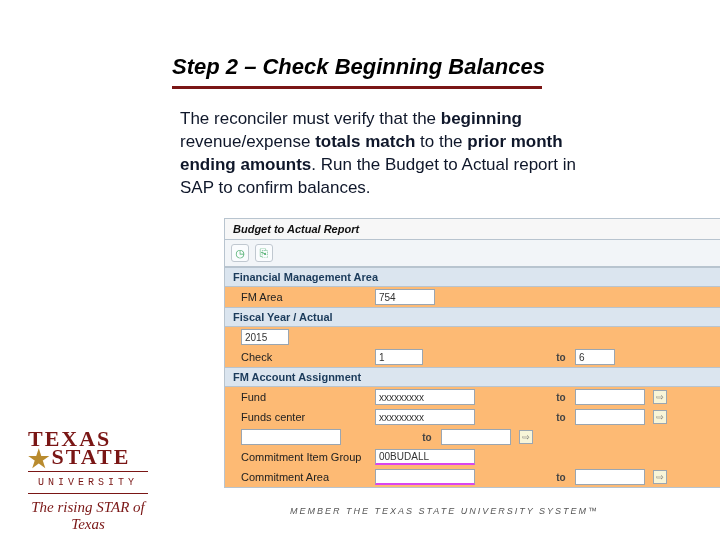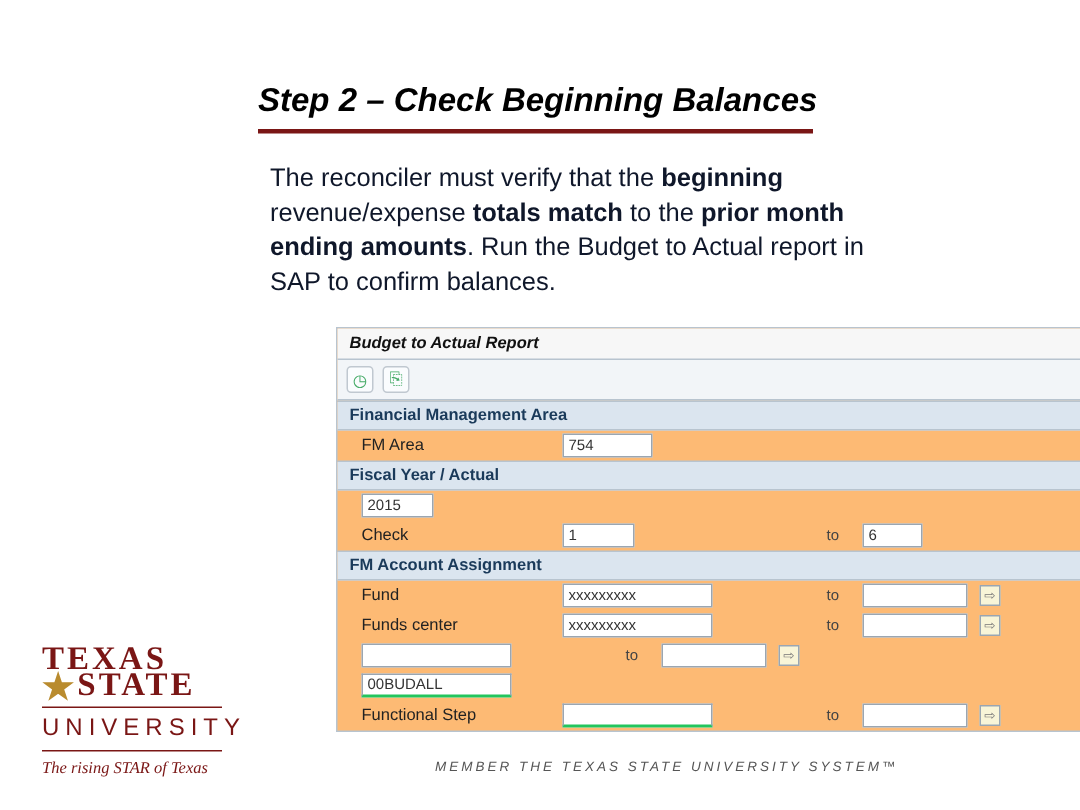--- a/index.html
+++ b/index.html
@@ -12,30 +12,30 @@
 
   .sap { position: absolute; left: 180px; top: 218px; width: 504px; background: #fdba74; border: 1px solid #b8c4cf; font-size: 11px; color: #333; margin-left: 44px; }
   .sap-title { background: #f7f7f7; border-bottom: 1px solid #b8c4cf; padding: 4px 8px; font-weight: bold; font-style: italic; color: #111; }
   .sap-toolbar { display: flex; gap: 6px; padding: 4px 6px; border-bottom: 1px solid #b8c4cf; background: #f2f5f8; }
   .sap-toolbar .ico { width: 18px; height: 18px; border: 1px solid #c0c8d0; background: #fafcfe; border-radius: 3px; display: flex; align-items: center; justify-content: center; font-size: 11px; color: #4a6; }
   .sap-section { border-top: 1px solid #b8c4cf; }
   .sap-section-hdr { background: #dbe5ef; border-bottom: 1px solid #b8c4cf; padding: 3px 8px; font-weight: bold; color: #1a3a5a; font-size: 11px; }
   .sap-row { display: flex; align-items: center; padding: 2px 0 2px 16px; gap: 4px; min-height: 20px; }
   .sap-label { width: 130px; color: #222; }
   .sap-input { height: 16px; background: #fff; border: 1px solid #9aa6b2; padding: 0 3px; font-size: 10px; color: #333; display: inline-flex; align-items: center; }
-  .sap-input.req { border-bottom: 2px solid #22c55e; }
-  .sap-to { width: 20px; text-align: left; color: #444; font-size: 10px; }
+  .sap-input.req { border-bottom: 2px solid #d946ef; }
+  .sap-to { width: 20px; text-align: center; color: #444; font-size: 10px; font-weight: bold; }
   .sap-arrow { width: 14px; height: 14px; border: 1px solid #9aa6b2; background: #f8f5d8; margin-left: 4px; display: inline-flex; align-items: center; justify-content: center; font-size: 9px; color: #777; }
 
   .logo { position: absolute; left: 28px; top: 430px; width: 120px; }
   .logo-top { font-family: "Times New Roman", serif; font-weight: bold; font-size: 22px; letter-spacing: 2px; color: #7a1615; line-height: 0.78; text-align: left; }
   .logo-star { display: inline-block; color: #b98b2e; font-size: 24px; transform: translateY(3px); }
-  .logo-uni { font-family: Liberation Sans, sans-serif; letter-spacing: 4px; font-size: 16px; color: #7a1615; text-align: center; margin-top: 3px; }
+  .logo-uni { font-family: Liberation Mono, monospace; letter-spacing: 4px; font-size: 10px; color: #7a1615; text-align: center; margin-top: 3px; }
   .logo-rule { height: 1px; background: #7a1615; margin: 5px 0; }
-  .logo-tag { font-family: "Times New Roman", serif; font-style: italic; font-size: 11px; color: #7a1615; }
+  .logo-tag { font-family: "Times New Roman", serif; font-style: italic; font-size: 15px; color: #7a1615; text-align: center; }
   .member { position: absolute; left: 290px; top: 506px; font-size: 9px; letter-spacing: 2px; color: #555; font-style: italic; }
 </style>
 </head>
 <body>
 
 <div class="slide">
 
   <div class="title">
     <span>Step 2 – Check Beginning Balances</span>
     <div class="accent"></div>
@@ -97,25 +97,26 @@
 
       <div class="sap-row">
         <div class="sap-input" style="width:100px"></div>
         <div style="width:68px"></div>
         <div class="sap-to">to</div>
         <div class="sap-input" style="width:70px"></div>
         <div class="sap-arrow">⇨</div>
       </div>
 
       <div class="sap-row">
+        <div class="sap-label">Commitment Item Group</div>
         <div class="sap-input req" style="width:100px">00BUDALL</div>
       </div>
 
       <div class="sap-row" style="height:10px;overflow:hidden;padding-top:0;padding-bottom:0">
-        <div class="sap-label">Functional Step</div>
+        <div class="sap-label">Commitment Area</div>
         <div class="sap-input req" style="width:100px"></div>
         <div style="width:68px"></div>
         <div class="sap-to">to</div>
         <div class="sap-input" style="width:70px"></div>
         <div class="sap-arrow">⇨</div>
       </div>
     </div>
   </div>
 
   <div class="logo">

